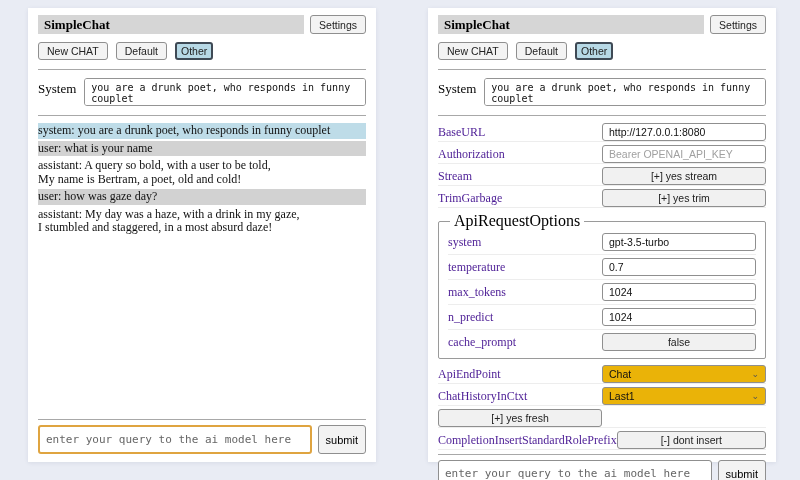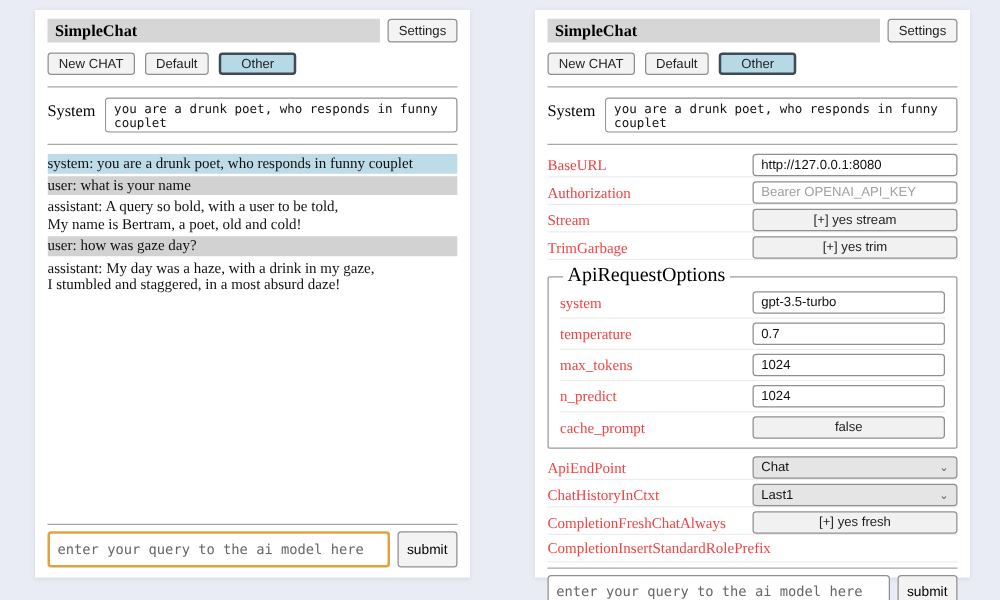--- a/index.html
+++ b/index.html
@@ -26,21 +26,21 @@
     font-weight:bold; font-size:13px; line-height:17px; padding:1px 6px;
   }
   .btn {
     font-family:"Liberation Sans", sans-serif; font-size:10.5px;
     background:#f3f3f3; border:1px solid #8f8f8f; border-radius:3px;
     padding:2px 8px; color:#222; cursor:pointer; white-space:nowrap;
   }
   .toolbar { display:flex; gap:8px; margin:8px 0 5px; }
   .btn.active {
     background:var(--accent-selected,#b7d9e6);
-    border:2px solid #3f4a55; padding:1px 16px;
+    border:2px solid #3f4a55; padding:1px 4px;
   }
   hr.div { border:none; border-top:1px solid #a8a8a8; margin:4px 0; width:100%; }
 
   
   .system-row { display:flex; gap:8px; margin:4px 0 5px; align-items:flex-start; }
   .sys-lbl { font-size:13px; padding-top:3px; }
   .sys-ta {
     flex:1; height:28px; resize:none;
     font-family:"DejaVu Sans Mono", monospace; font-size:10px;
     border:1px solid #949494; border-radius:3px; padding:3px 6px; color:#111;
@@ -72,37 +72,37 @@
     background:#f3f3f3; border:1px solid #8f8f8f; border-radius:3px;
     padding:4px 7px; cursor:pointer;
   }
 
   
   .srow {
     display:grid; grid-template-columns:1fr 1fr; align-items:center;
     padding:3px 0; border-bottom:1px solid #ededed; min-height:22px;
   }
   .srow:last-child { border-bottom:none; }
-  .slbl { font-size:12px; white-space:nowrap; color:#ef4444; }
+  .slbl { font-size:12px; white-space:nowrap; color:#4c1d95; }
   .sinput {
     width:100%; font-family:"Liberation Sans", sans-serif; font-size:10.5px;
     border:1px solid #8f8f8f; border-radius:3px; padding:2px 6px; color:#111;
     outline:none; background:#fff;
   }
   .sinput::placeholder { color:#a0a0a0; }
   .sbtn {
     width:100%; font-family:"Liberation Sans", sans-serif; font-size:10.5px;
     background:#f1f1f1; border:1px solid #8f8f8f; border-radius:3px;
     padding:2px 4px; cursor:pointer; color:#222;
   }
   .sselect {
     width:100%; display:flex; justify-content:space-between; align-items:center;
     font-family:"Liberation Sans", sans-serif; font-size:10.5px;
     border:1px solid #8f8f8f; border-radius:3px; padding:2px 6px;
-    background:#e5e5e5; cursor:pointer; color:#111;
+    background:#eab308; cursor:pointer; color:#111;
   }
   .chev { font-size:9px; color:#555; line-height:8px; }
 
   fieldset.apiopts {
     border:1px solid #9a9a9a; border-radius:2px;
     margin:4px 0 3px; padding:0px 9px 4px;
   }
   fieldset.apiopts legend { font-size:16px; padding:0 4px; margin-left:2px; }
 </style>
 </head>
@@ -208,25 +208,25 @@
     </div>
   </div>
   <div class="srow">
     <span class="slbl">ChatHistoryInCtxt</span>
     <div class="sselect">
       <span>Last1</span>
       <span class="chev">⌄</span>
     </div>
   </div>
   <div class="srow">
-    <span class="slbl">CompletionFreshChatAlways</span>
     <button class="sbtn">[+] yes fresh</button>
   </div>
   <div class="srow">
     <span class="slbl">CompletionInsertStandardRolePrefix</span>
+    <button class="sbtn">[-] dont insert</button>
   </div>
 
   <div class="bottom">
     <hr class="div">
     <div class="input-row">
       <input class="query-input" spellcheck="false" placeholder="enter your query to the ai model here" style="">
       <button class="submit-btn">submit</button>
     </div>
   </div>
 </div>

